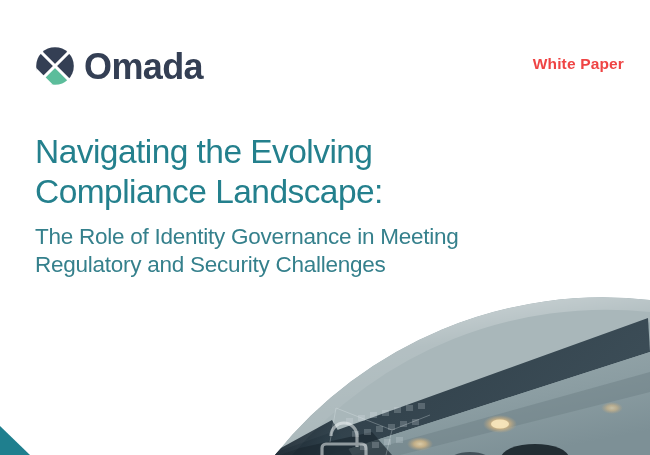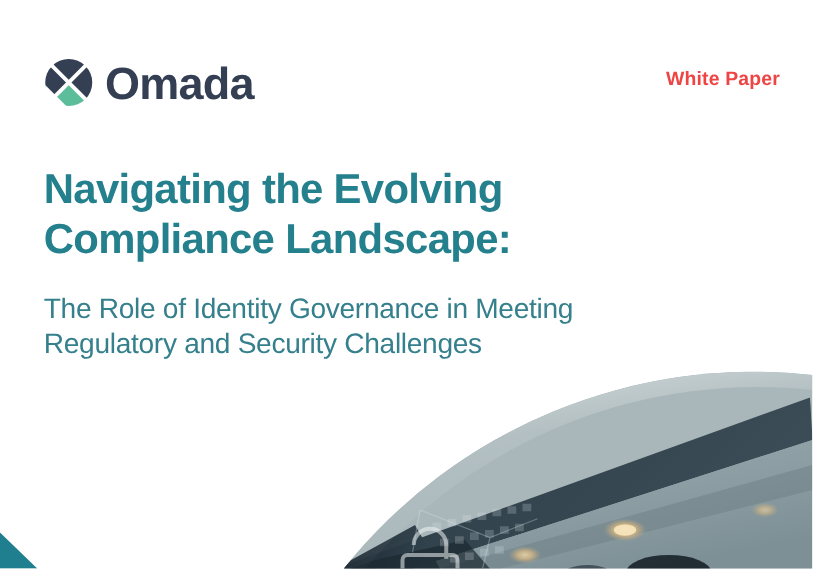--- a/index.html
+++ b/index.html
@@ -69,28 +69,28 @@
   
   #title-block {
     position: absolute;
     left: 35px;
     top: 132px;
     width: 520px;
   }
   #cover-title {
     margin: 0;
     font-size: 33.5px;
-    font-weight: 700;
+    font-weight: 400;
     line-height: 1.18;
     letter-spacing: -0.55px;
     color: #24808d;
     white-space: pre-line;
   }
   #cover-subtitle {
-    margin: 22px 0 0 0;
+    margin: 12px 0 0 0;
     font-size: 22.5px;
     font-weight: 400;
     line-height: 1.26;
     letter-spacing: -0.25px;
     color: #35808c;
     white-space: pre-line;
   }
 
   
   #corner-accent {

